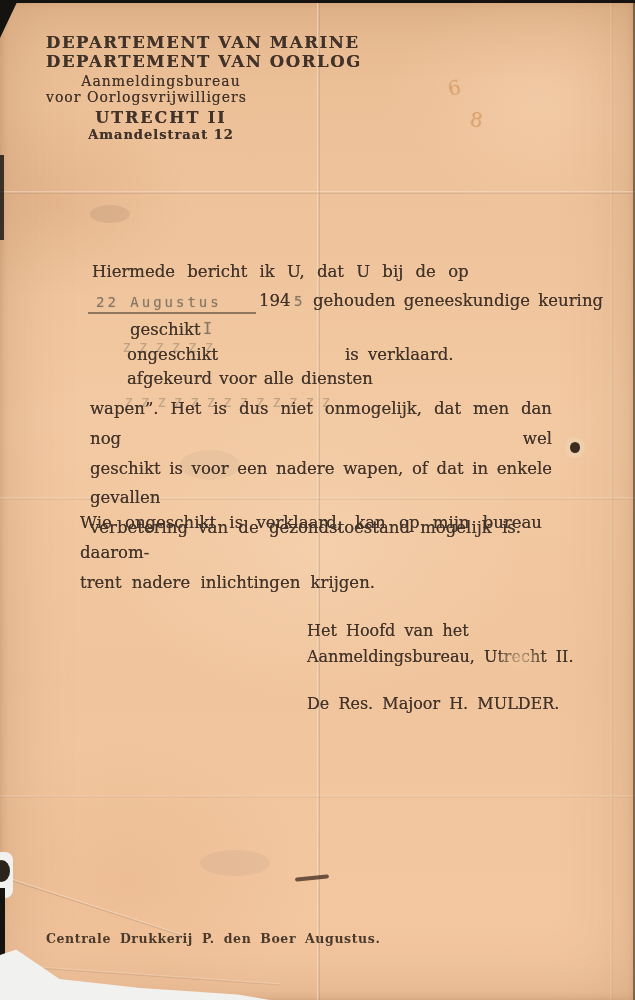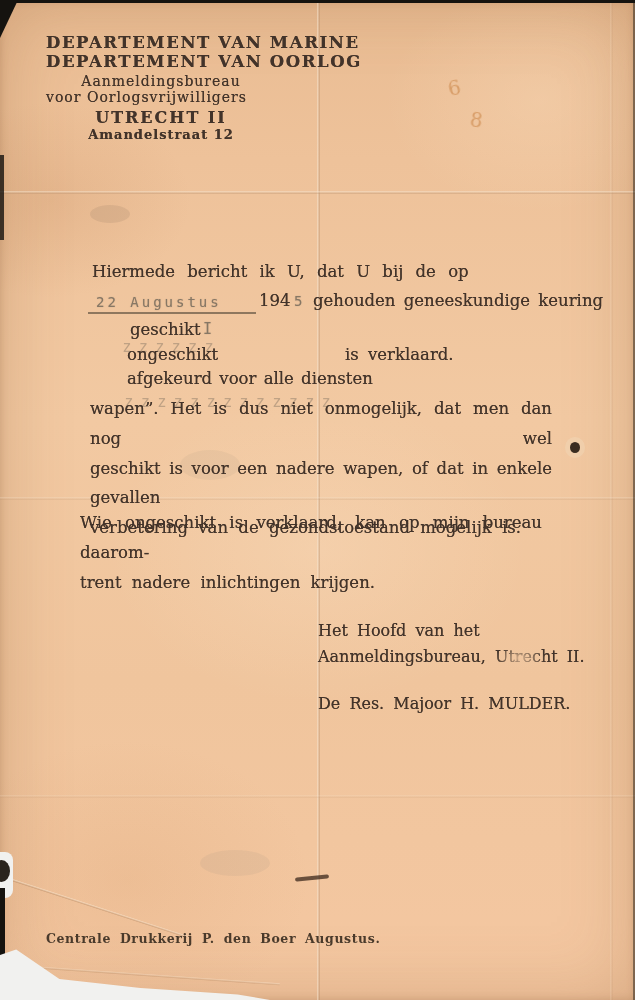--- a/index.html
+++ b/index.html
@@ -36,21 +36,21 @@
   .ink{color:#42332a;text-shadow:0 0 .6px rgba(66,50,36,.75);}
   .abs{position:absolute;white-space:nowrap;}
   .hdr1{font-weight:bold;font-size:16.5px;letter-spacing:1.6px;line-height:19px;}
   .hdr2{font-weight:normal;font-size:14px;letter-spacing:1px;line-height:16.5px;}
   .hdr3{font-weight:bold;font-size:16px;letter-spacing:2px;}
   .hdr4{font-weight:bold;font-size:13px;letter-spacing:1px;}
   .body-line{font-size:16.5px;}
   .para{position:absolute;width:462px;font-size:16.5px;line-height:29.8px;}
   .para .j{text-align:justify;text-align-last:justify;word-spacing:2px;}
   .para .last{word-spacing:5px;}
-  .sig-line{font-size:16px;line-height:26.5px;word-spacing:4px;margin-left:11px;}
+  .sig-line{font-size:16px;line-height:26.5px;word-spacing:4px;}
   .footer-line{font-size:12.5px;font-weight:bold;letter-spacing:.6px;word-spacing:4px;color:#4a3a2b;}
   
   .typed{
     font-family:"DejaVu Sans Mono","Liberation Mono",monospace;
     color:rgba(125,112,95,.85);letter-spacing:3px;font-size:14px;
     text-shadow:0 0 1px rgba(125,112,95,.5);
   }
   .typed-faint{
     font-family:Liberation Sans, sans-serif;
     color:rgba(130,116,98,.45);letter-spacing:2px;font-size:16px;

